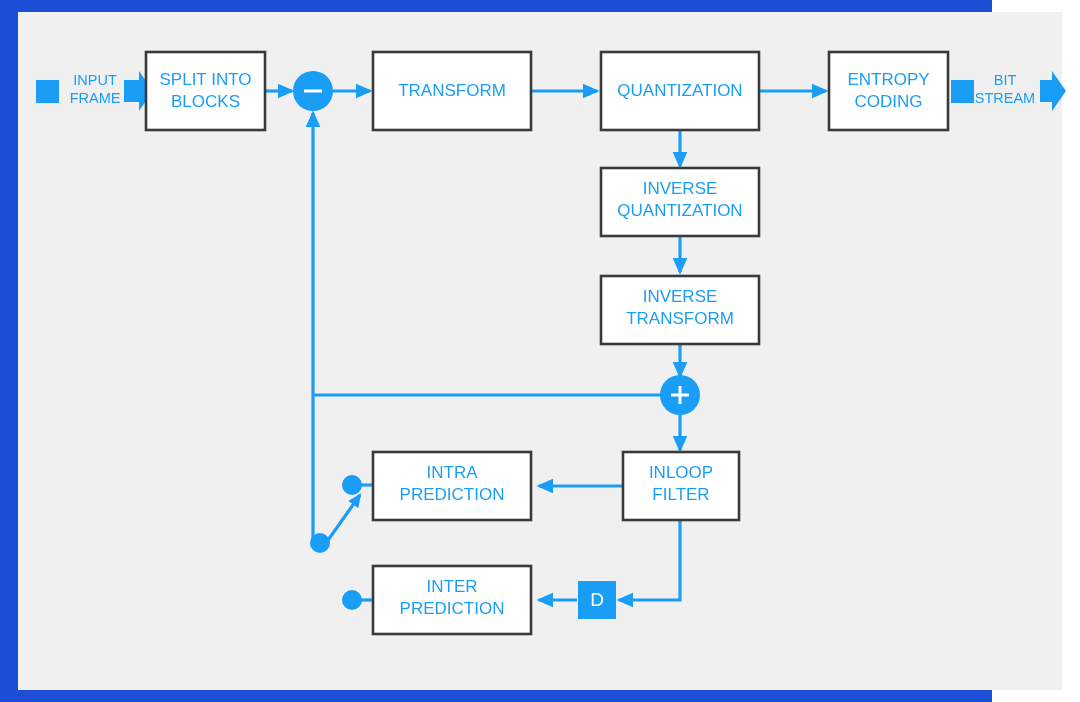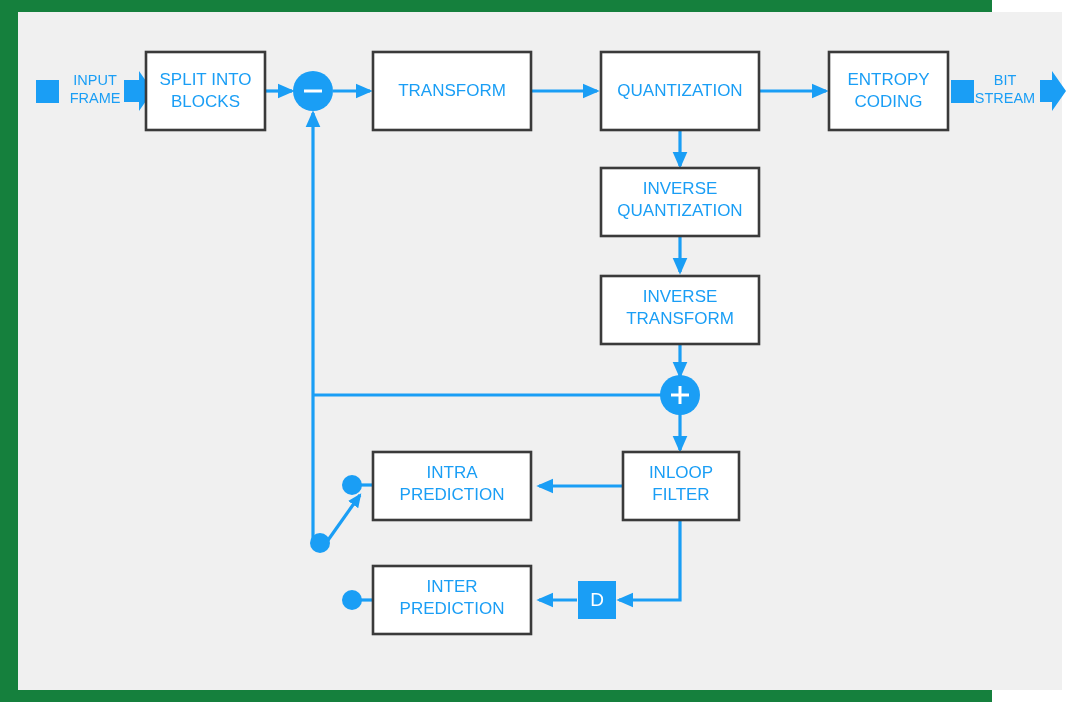--- a/index.html
+++ b/index.html
@@ -8,21 +8,21 @@
     background: #ffffff;
     width: 1080px;
     height: 702px;
     overflow: hidden;
     font-family: "Liberation Sans", sans-serif;
   }
   #root {
     position: relative;
     width: 992px;
     height: 702px;
-    background: #15803d;
+    background: #1d4ed8;
   }
   #canvas {
     position: absolute;
     left: 18px;
     top: 12px;
     width: 1044px;
     height: 678px;
     background: #f0f0f0;
   }
   svg#diagram {

